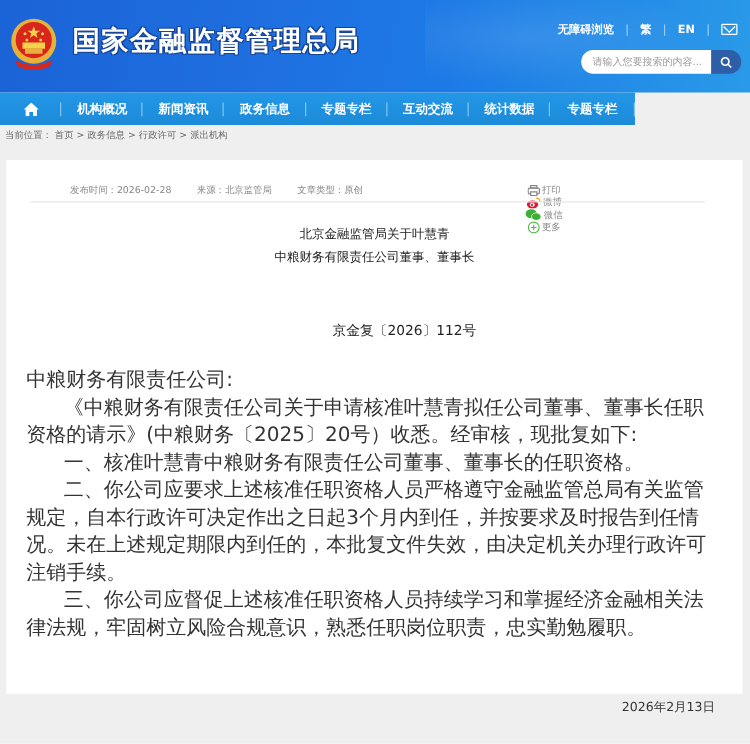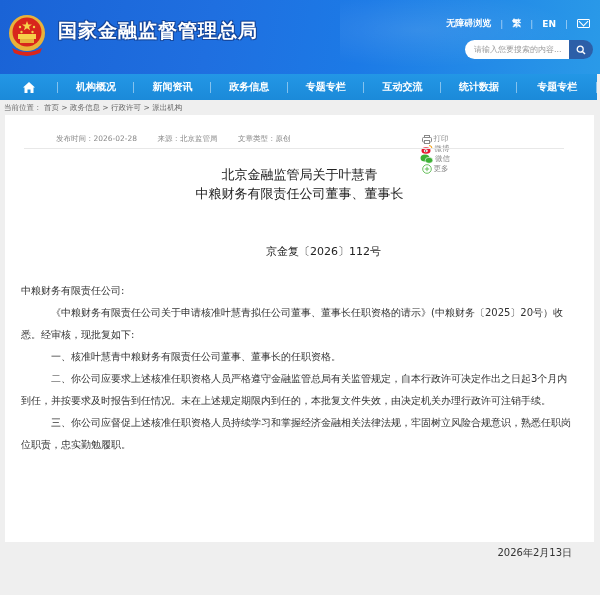--- a/index.html
+++ b/index.html
@@ -5,54 +5,54 @@
     * { box-sizing: border-box; margin: 0; padding: 0; }
     html, body { width: 600px; height: 595px; overflow: hidden; }
     body { font-family: "DejaVu Sans", "Liberation Sans", sans-serif; background: #efefef; color: #333; position: relative; }
 
     
     .header { position: absolute; left: 0; top: 0; width: 600px; height: 74px;
       background: linear-gradient(100deg, #1a63d6 0%, #1f6fe0 35%, #1c7ae6 60%, #2a9ae8 100%); overflow: hidden; }
     .header::after { content: ""; position: absolute; right: 0; top: 0; width: 260px; height: 74px;
       background: radial-gradient(ellipse at 30% 40%, rgba(255,255,255,0.10), rgba(255,255,255,0) 60%); }
     .emblem { position: absolute; left: 4px; top: 12px; width: 46px; height: 46px; }
-    .site-title { position: absolute; left: 58px; top: 18px; font-size: 19px; font-weight: bold; color: #fff;
+    .site-title { position: absolute; left: 58px; top: 18px; font-size: 22px; font-weight: bold; color: #fff;
       letter-spacing: 1px; text-shadow: 1px 1px 0 #16469a, -1px -1px 0 #16469a, 1px -1px 0 #16469a, -1px 1px 0 #16469a; white-space: nowrap; font-family: Liberation Serif, serif; }
     .top-links { position: absolute; right: 10px; top: 17px; display: flex; align-items: center; font-size: 9px; color: #fff; font-weight: bold; }
     .top-links .sep { margin: 0 9px; opacity: 0.6; font-weight: normal; }
     .mail-icon { width: 13px; height: 9px; border: 1px solid #fff; border-radius: 1px; position: relative; }
     .mail-icon::after { content: ""; position: absolute; left: 2px; top: -2px; width: 6px; height: 6px; border-right: 1px solid #fff; border-bottom: 1px solid #fff; transform: rotate(45deg); }
     .search { position: absolute; left: 465px; top: 40px; width: 128px; height: 19px; display: flex; }
     .search input { width: 104px; height: 19px; border: none; border-radius: 10px 0 0 10px; padding-left: 9px; font-size: 8px; color: #999; background: #fff; outline: none; font-family: "DejaVu Sans", sans-serif; }
     .search input::placeholder { color: #999; }
     .search-btn { width: 24px; height: 19px; background: #2c5fa8; border-radius: 0 10px 10px 0; display: flex; align-items: center; justify-content: center; }
     .search-btn svg { width: 10px; height: 10px; }
 
     
-    .nav { position: absolute; left: 0; top: 74px; width: 597px; height: 26px; background: linear-gradient(#2397e6, #1b8ad9); display: flex; align-items: center; }
+    .nav { position: absolute; left: 0; top: 74px; width: 508px; height: 26px; background: linear-gradient(#2397e6, #1b8ad9); display: flex; align-items: center; }
     .nav-item { height: 26px; display: flex; align-items: center; justify-content: center; color: #fff; font-size: 10px; font-weight: bold; position: relative; white-space: nowrap; }
     .nav-item .div { position: absolute; right: 0; top: 8px; width: 1px; height: 11px; background: rgba(255,255,255,0.45); }
     .home-icon { width: 12px; height: 11px; }
 
     
     .breadcrumb { position: absolute; left: 4px; top: 103px; font-size: 7.5px; color: #666; white-space: nowrap; }
 
     
-    .card { position: absolute; left: 5px; top: 115px; width: 589px; height: 427px; background: #fff; }
+    .card { position: absolute; left: 5px; top: 128px; width: 589px; height: 427px; background: #fff; }
     .meta { position: absolute; left: 51px; top: 19px; font-size: 7.5px; color: #888; white-space: nowrap; }
     .meta span { margin-right: 18px; }
     .share { position: absolute; left: 415px; top: 19px; display: flex; align-items: center; font-size: 7.5px; color: #888; white-space: nowrap; flex-direction: column; }
     .share .s { display: flex; align-items: center; margin-right: 7px; }
     .share .ic { display: inline-block; margin-right: 2px; }
     .meta-line { position: absolute; left: 19px; top: 33px; width: 540px; height: 1px; background: #e8e8e8; }
 
-    .title { position: absolute; left: 0; top: 50px; width: 589px; text-align: center; font-size: 13px; line-height: 19px; color: #222; }
+    .title { position: absolute; left: 0; top: 50px; width: 589px; text-align: center; font-size: 10px; line-height: 19px; color: #222; }
     .docno { position: absolute; left: 0; top: 129px; width: 589px; text-align: center; font-size: 11px; color: #222; margin-left: 24px; }
 
-    .body { position: absolute; left: 16px; top: 165px; width: 556px; font-size: 10px; line-height: 22px; color: #333; }
+    .body { position: absolute; left: 16px; top: 165px; width: 556px; font-size: 16px; line-height: 22px; color: #333; }
     .body p { margin: 0; }
     .body .indent { text-indent: 30px; }
     .sign { position: absolute; right: 22px; top: 431px; font-size: 10px; color: #333; }
   </style>
 </head>
 <body>
 
 <div class="header">
   <svg class="emblem" viewBox="0 0 46 46">
     <circle cx="23" cy="21" r="18" fill="#e8b23a"></circle>

